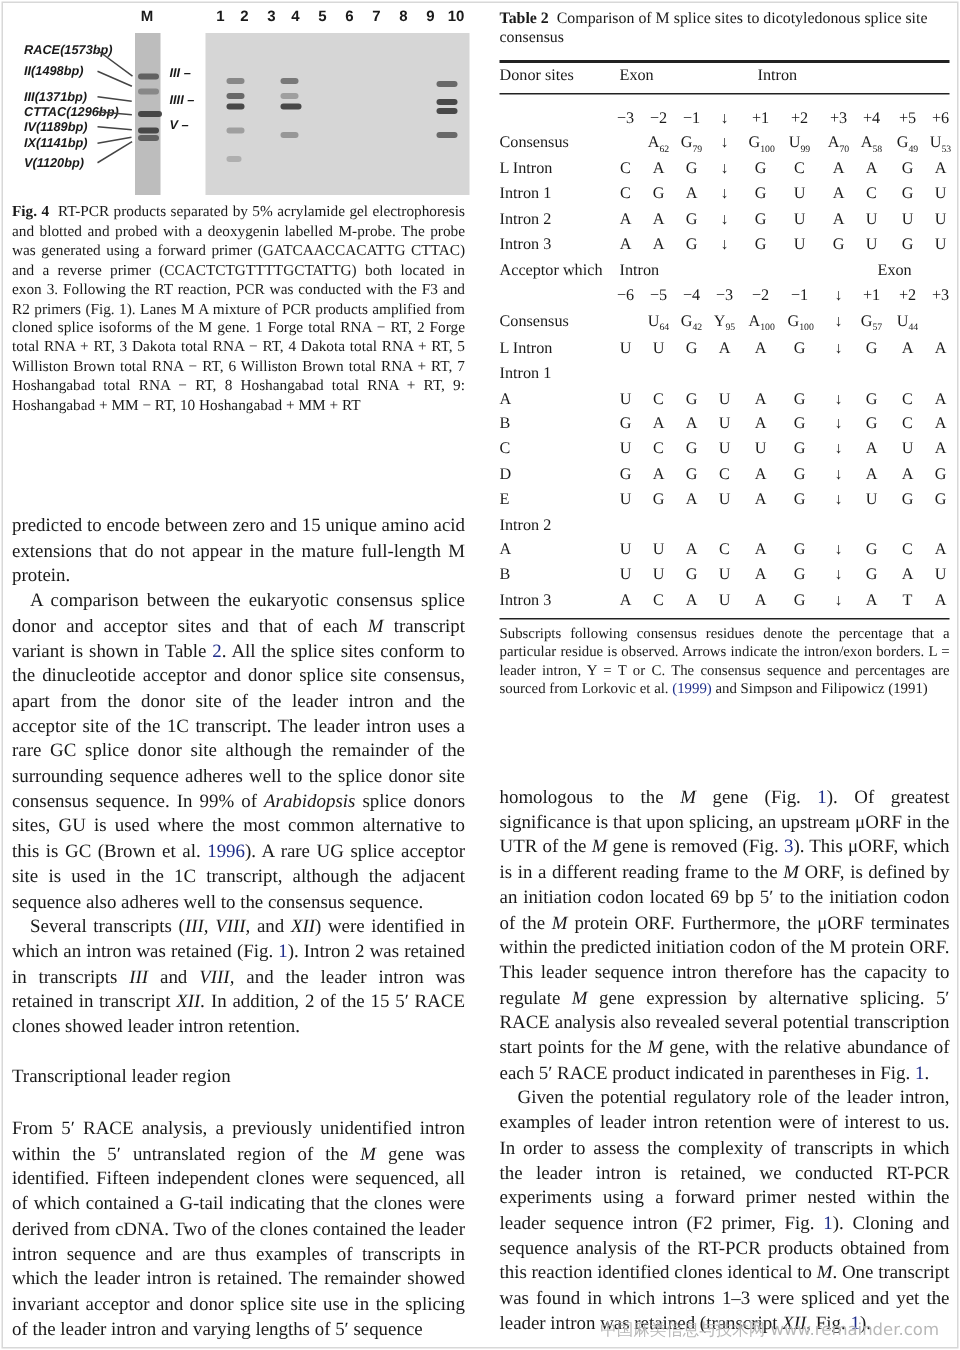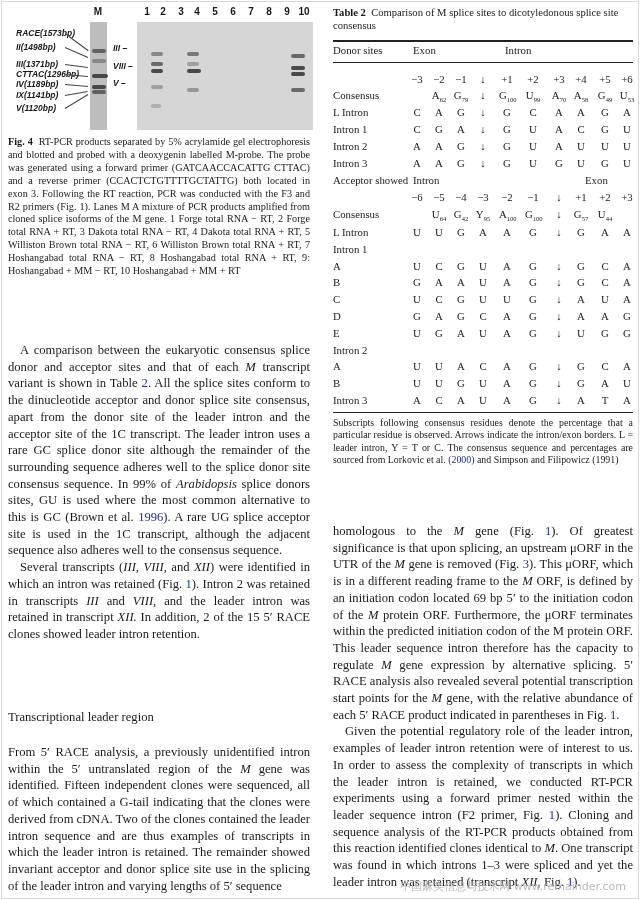--- a/index.html
+++ b/index.html
@@ -70,21 +70,21 @@
       <div class="leader" style="left: 65px; top: 74px; width: 23.0868px; transform: rotate(0.0867383rad);"></div>
       <div class="mlabel" style="top: 79px;">IV(1189bp)</div>
       <div class="leader" style="left: 65px; top: 84px; width: 23.0868px; transform: rotate(0.0867383rad);"></div>
       <div class="mlabel" style="top: 90px;">IX(1141bp)</div>
       <div class="leader" style="left: 65px; top: 95px; width: 23.3452px; transform: rotate(-0.172191rad);"></div>
       <div class="mlabel" style="top: 103px;">V(1120bp)</div>
       <div class="leader" style="left: 65px; top: 108px; width: 26.9258px; transform: rotate(-0.546789rad);"></div>
     </div>
   <div id="glabels">
       <div class="glabel" style="top: 43px;">III –</div>
-      <div class="glabel" style="top: 61px;">VIII –</div>
+      <div class="glabel" style="top: 61px;">IIII –</div>
       <div class="glabel" style="top: 78px;">V –</div>
     </div>
   <div id="bands">
       <div class="band" style="left: 92px; top: 49px; width: 14px; opacity: 0.7;"></div>
       <div class="band" style="left: 92px; top: 59px; width: 14px; opacity: 0.4;"></div>
       <div class="band" style="left: 92px; top: 74px; width: 16px; opacity: 0.9;"></div>
       <div class="band" style="left: 92px; top: 85px; width: 14px; opacity: 0.9;"></div>
       <div class="band" style="left: 92px; top: 90px; width: 14px; opacity: 0.7;"></div>
       <div class="band" style="left: 151px; top: 52px; width: 12px; opacity: 0.5;"></div>
       <div class="band" style="left: 151px; top: 62px; width: 12px; opacity: 0.7;"></div>
@@ -101,20 +101,21 @@
       <div class="band" style="left: 291px; top: 88px; width: 14px; opacity: 0.7;"></div>
     </div>
 </div>
 
 <div class="caption">
   <b>Fig. 4</b>&nbsp;
   <span>RT-PCR products separated by 5% acrylamide gel electrophoresis and blotted and probed with a deoxygenin labelled M-probe. The probe was generated using a forward primer (GATCAACCACATTG CTTAC) and a reverse primer (CCACTCTGTTTTGCTATTG) both located in exon 3. Following the RT reaction, PCR was conducted with the F3 and R2 primers (Fig. 1). Lanes M A mixture of PCR products amplified from cloned splice isoforms of the M gene. 1 Forge total RNA − RT, 2 Forge total RNA + RT, 3 Dakota total RNA − RT, 4 Dakota total RNA + RT, 5 Williston Brown total RNA − RT, 6 Williston Brown total RNA + RT, 7 Hoshangabad total RNA − RT, 8 Hoshangabad total RNA + RT, 9: Hoshangabad + MM − RT, 10 Hoshangabad + MM + RT</span>
 </div>
 
 <div class="col left" style="top:342px">
+  <p>predicted to encode between zero and 15 unique amino acid extensions that do not appear in the mature full-length M protein.</p>
   <p class="indent"><span>A comparison between the eukaryotic consensus splice donor and acceptor sites and that of each </span><i>M</i><span> transcript variant is shown in Table </span><span class="cite">2</span><span>. All the splice sites conform to the dinucleotide acceptor and donor splice site consensus, apart from the donor site of the leader intron and the acceptor site of the 1C transcript. The leader intron uses a rare GC splice donor site although the remainder of the surrounding sequence adheres well to the splice donor site consensus sequence. In 99% of </span><i>Arabidopsis</i><span> splice donors sites, GU is used where the most common alternative to this is GC (Brown et al. </span><span class="cite">1996</span><span>). A rare UG splice acceptor site is used in the 1C transcript, although the adjacent sequence also adheres well to the consensus sequence.</span></p>
   <p class="indent"><span>Several transcripts (</span><i>III, VIII,</i><span> and </span><i>XII</i><span>) were identified in which an intron was retained (Fig. </span><span class="cite">1</span><span>). Intron 2 was retained in transcripts </span><i>III</i><span> and </span><i>VIII,</i><span> and the leader intron was retained in transcript </span><i>XII.</i><span> In addition, 2 of the 15 5′ RACE clones showed leader intron retention.</span></p>
 </div>
 
 <div class="heading">Transcriptional leader region</div>
 
 <div class="col left" style="top:744px">
   <p><span>From 5′ RACE analysis, a previously unidentified intron within the 5′ untranslated region of the </span><i>M</i><span> gene was identified. Fifteen independent clones were sequenced, all of which contained a G-tail indicating that the clones were derived from cDNA. Two of the clones contained the leader intron sequence and are thus examples of transcripts in which the leader intron is retained. The remainder showed invariant acceptor and donor splice site use in the splicing of the leader intron and varying lengths of 5′ sequence</span></p>
 </div>
 
@@ -201,21 +202,21 @@
       <span style="left: 120px;">G</span>
       <span style="left: 142px;">↓</span>
       <span style="left: 166px;">G</span>
       <span style="left: 192px;">U</span>
       <span style="left: 218px;">G</span>
       <span style="left: 240px;">U</span>
       <span style="left: 264px;">G</span>
       <span style="left: 286px;">U</span>
     </div>
     <div class="trow" style="top: 174px;">
-      <span style="left: 0px; width: auto; text-align: left;">Acceptor showed</span>
+      <span style="left: 0px; width: auto; text-align: left;">Acceptor which</span>
       <span style="left: 80px; width: auto; text-align: left;">Intron</span>
       <span style="left: 252px; width: auto; text-align: left;">Exon</span>
     </div>
     <div class="trow" style="top: 191px;">
       <span class="rl"></span>
       <span style="left: 76px;">−6</span>
       <span style="left: 98px;">−5</span>
       <span style="left: 120px;">−4</span>
       <span style="left: 142px;">−3</span>
       <span style="left: 166px;">−2</span>
@@ -376,20 +377,20 @@
       <span style="left: 142px;">U</span>
       <span style="left: 166px;">A</span>
       <span style="left: 192px;">G</span>
       <span style="left: 218px;">↓</span>
       <span style="left: 240px;">A</span>
       <span style="left: 264px;">T</span>
       <span style="left: 286px;">A</span>
     </div>
   </div>
 <div class="rule" style="top:412px;height:1px"></div>
-<div class="tnote"><span>Subscripts following consensus residues denote the percentage that a particular residue is observed. Arrows indicate the intron/exon borders. L = leader intron, Y = T or C. The consensus sequence and percentages are sourced from Lorkovic et al. </span><span class="cite">(2000)</span><span> and Simpson and Filipowicz (1991)</span></div>
+<div class="tnote"><span>Subscripts following consensus residues denote the percentage that a particular residue is observed. Arrows indicate the intron/exon borders. L = leader intron, Y = T or C. The consensus sequence and percentages are sourced from Lorkovic et al. </span><span class="cite">(1999)</span><span> and Simpson and Filipowicz (1991)</span></div>
 
 <div class="col right" style="top:523px">
   <p><span>homologous to the </span><i>M</i><span> gene (Fig. </span><span class="cite">1</span><span>). Of greatest significance is that upon splicing, an upstream μORF in the UTR of the </span><i>M</i><span> gene is removed (Fig. </span><span class="cite">3</span><span>). This μORF, which is in a different reading frame to the </span><i>M</i><span> ORF, is defined by an initiation codon located 69 bp 5′ to the initiation codon of the </span><i>M</i><span> protein ORF. Furthermore, the μORF terminates within the predicted initiation codon of the M protein ORF. This leader sequence intron therefore has the capacity to regulate </span><i>M</i><span> gene expression by alternative splicing. 5′ RACE analysis also revealed several potential transcription start points for the </span><i>M</i><span> gene, with the relative abundance of each 5′ RACE product indicated in parentheses in Fig. </span><span class="cite">1</span><span>.</span></p>
   <p class="indent"><span>Given the potential regulatory role of the leader intron, examples of leader intron retention were of interest to us. In order to assess the complexity of transcripts in which the leader intron is retained, we conducted RT-PCR experiments using a forward primer nested within the leader sequence intron (F2 primer, Fig. </span><span class="cite">1</span><span>). Cloning and sequence analysis of the RT-PCR products obtained from this reaction identified clones identical to </span><i>M</i><span>. One transcript was found in which introns 1–3 were spliced and yet the leader intron was retained (transcript </span><i>XII</i><span>, Fig. </span><span class="cite">1</span><span>).</span></p>
 </div>
 
 <div class="watermark">中国麻类信息与技术网 www.remainder.com</div>
 
 </body></html>

